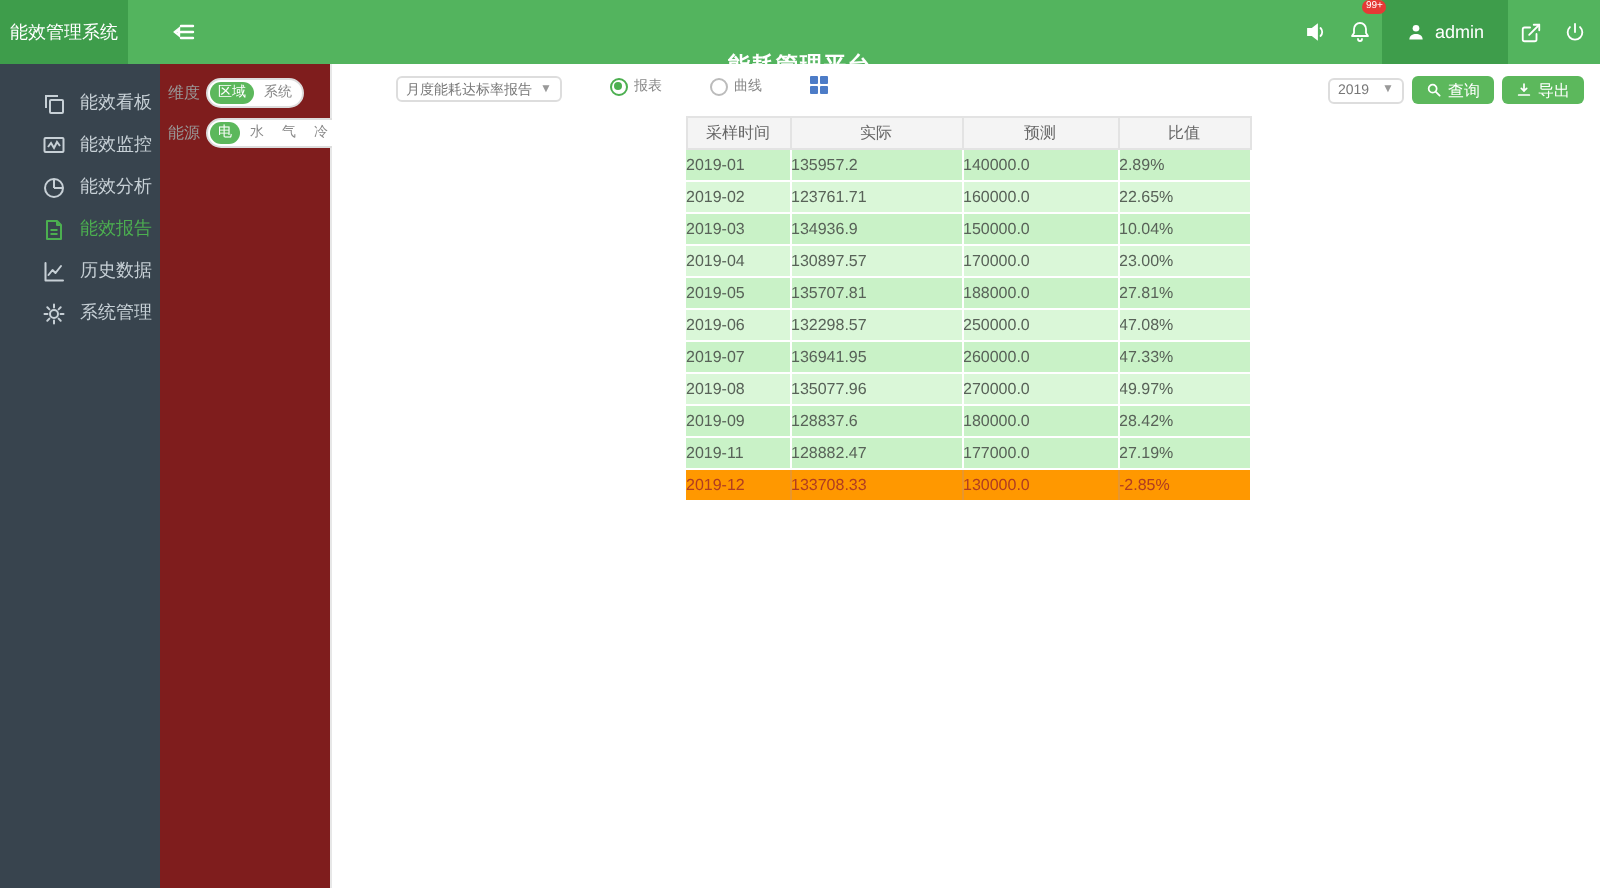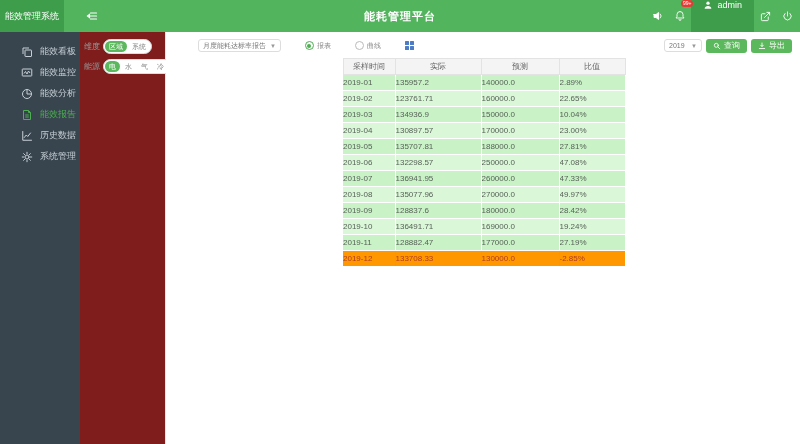--- a/index.html
+++ b/index.html
@@ -9,25 +9,25 @@
     --orange:#ff9800; --orange-text:#b03c21; --header-bg:#f4f4f4;
   }
   *{box-sizing:border-box;margin:0;padding:0;}
   body{font-family:"Liberation Sans","DejaVu Sans",sans-serif;background:#fff;}
   .app{width:800px;height:444px;overflow:hidden;background:#fff;position:relative;}
 
   
   .topbar{height:32px;background:var(--green);display:flex;align-items:center;position:relative;color:#fff;}
   .logo{width:64px;height:100%;background:var(--green-dark);font-size:9px;display:flex;align-items:center;justify-content:center;white-space:nowrap;}
   .hamburger{margin-left:22px;display:flex;align-items:center;cursor:pointer;}
-  .page-title{position:absolute;left:50%;top:0;height:100%;transform:translateX(-50%);display:flex;align-items:center;font-size:11px;font-weight:bold;letter-spacing:1px;}
+  .page-title{position:absolute;left:50%;top:16px;height:100%;transform:translateX(-50%);display:flex;align-items:center;font-size:11px;font-weight:bold;letter-spacing:1px;}
   .top-right{margin-left:auto;display:flex;align-items:center;height:100%;}
   .tb-icon{display:flex;align-items:center;justify-content:center;width:22px;height:100%;cursor:pointer;position:relative;}
   .badge{position:absolute;top:0px;right:-2px;background:#e53935;color:#fff;font-size:5px;line-height:7px;padding:0 2px;border-radius:4px;}
-  .user-chip{background:var(--green-dark);height:100%;display:flex;gap:4px;padding:0 12px;font-size:9px;cursor:pointer;}
+  .user-chip{background:var(--green-dark);height:100%;display:flex;align-items:center;gap:4px;padding:12px 12px;font-size:9px;cursor:pointer;}
 
   
   .layout{display:flex;height:424px;}
 
   
   .sidebar{width:80px;background:var(--sidebar-bg);padding-top:9px;flex:none;}
   .sidebar-item{height:21px;display:flex;align-items:center;gap:7px;padding-left:11px;color:var(--sidebar-text);font-size:9px;cursor:pointer;white-space:nowrap;margin-left:10px;}
   .sidebar-item .icon{display:flex;align-items:center;}
   .sidebar-item svg{stroke:var(--sidebar-text);}
   .sidebar-item.active{color:var(--green-bright);}
@@ -36,21 +36,21 @@
   
   .filters{width:86px;flex:none;border-right:1px solid #e7e7e7;background:#7f1d1d;padding:7px 3px 0 4px;}
   .filter-row{display:flex;align-items:center;gap:3px;margin-bottom:5px;}
   .filter-label{font-size:8px;color:#999;white-space:nowrap;}
   .pill-group{display:flex;align-items:center;border:1px solid #ddd;border-radius:8px;padding:1px;gap:1px;background:#fff;}
   .pill{font-size:7px;line-height:9px;color:#888;padding:1px 4px;border-radius:7px;cursor:pointer;white-space:nowrap;}
   .pill.active{background:var(--pill-green);color:#fff;}
 
   
   .main{flex:1;padding:6px 6px 0 8px;background:#fff;overflow:hidden;}
-  .toolbar{display:flex;align-items:center;gap:24px;height:15px;padding-left:24px;}
+  .toolbar{display:flex;align-items:flex-start;gap:24px;height:15px;padding-left:24px;}
   .select{border:1px solid #ddd;border-radius:3px;background:#fff;font-size:7px;color:#777;padding:0 4px;display:flex;align-items:center;gap:4px;height:13px;cursor:pointer;white-space:nowrap;}
   .caret{font-size:6px;color:#999;line-height:1;}
   .radio{display:flex;align-items:center;gap:3px;font-size:7px;color:#888;cursor:pointer;}
   .radio-circle{width:9px;height:9px;border:1px solid #bbb;border-radius:50%;background:#fff;position:relative;flex:none;}
   .radio-circle.checked{border-color:var(--green-bright);}
   .radio-circle.checked::after{content:"";position:absolute;left:1.5px;top:1.5px;width:4px;height:4px;border-radius:50%;background:var(--green-bright);}
   .grid-icon{width:9px;height:9px;display:grid;grid-template-columns:1fr 1fr;grid-template-rows:1fr 1fr;gap:1px;cursor:pointer;}
   .grid-icon span{background:var(--blue);border-radius:0.5px;}
   .toolbar-right{margin-left:auto;display:flex;align-items:center;gap:4px;padding-right:2px;}
   .year-select{min-width:38px;justify-content:space-between;}
@@ -305,26 +305,20 @@
               <td>135077.96</td>
               <td>270000.0</td>
               <td>49.97%</td>
             </tr>
             <tr class="odd">
               <td>2019-09</td>
               <td>128837.6</td>
               <td>180000.0</td>
               <td>28.42%</td>
             </tr>
-            <tr class="even">
-              <td>2019-10</td>
-              <td>136491.71</td>
-              <td>169000.0</td>
-              <td>19.24%</td>
-            </tr>
             <tr class="odd">
               <td>2019-11</td>
               <td>128882.47</td>
               <td>177000.0</td>
               <td>27.19%</td>
             </tr>
             <tr class="highlight">
               <td>2019-12</td>
               <td>133708.33</td>
               <td>130000.0</td>

